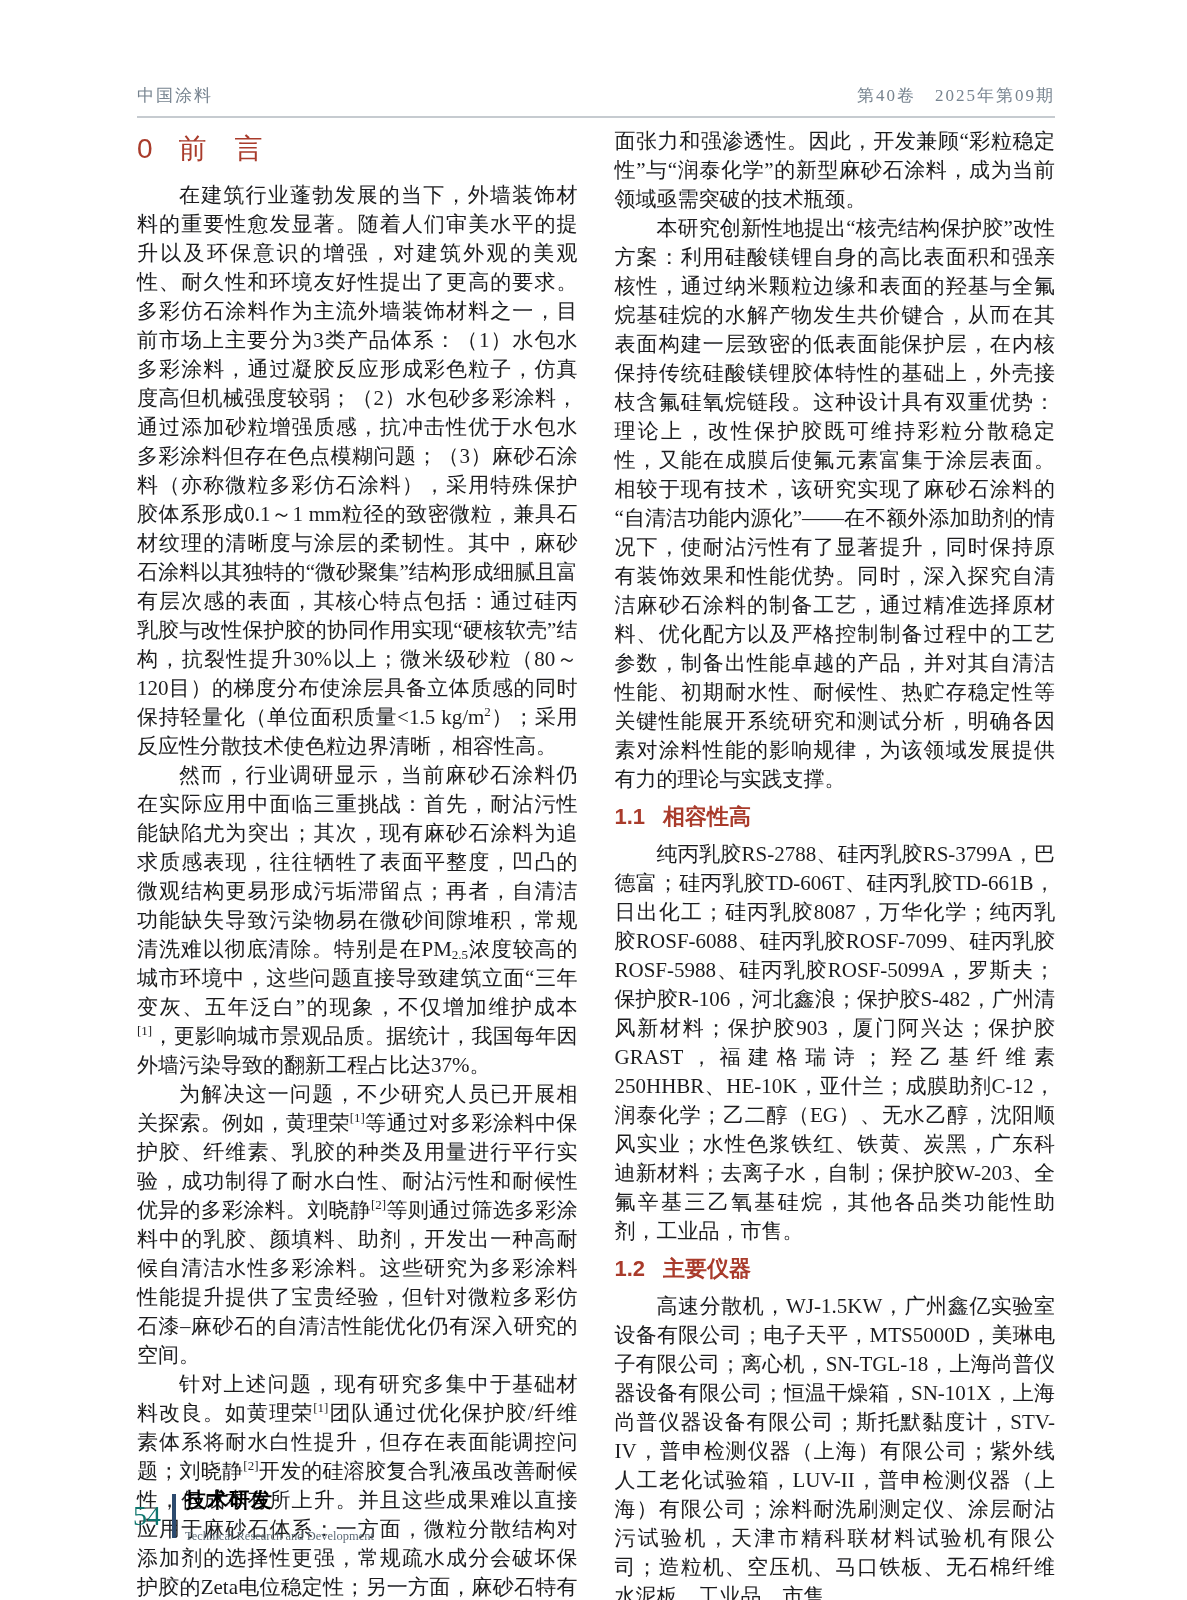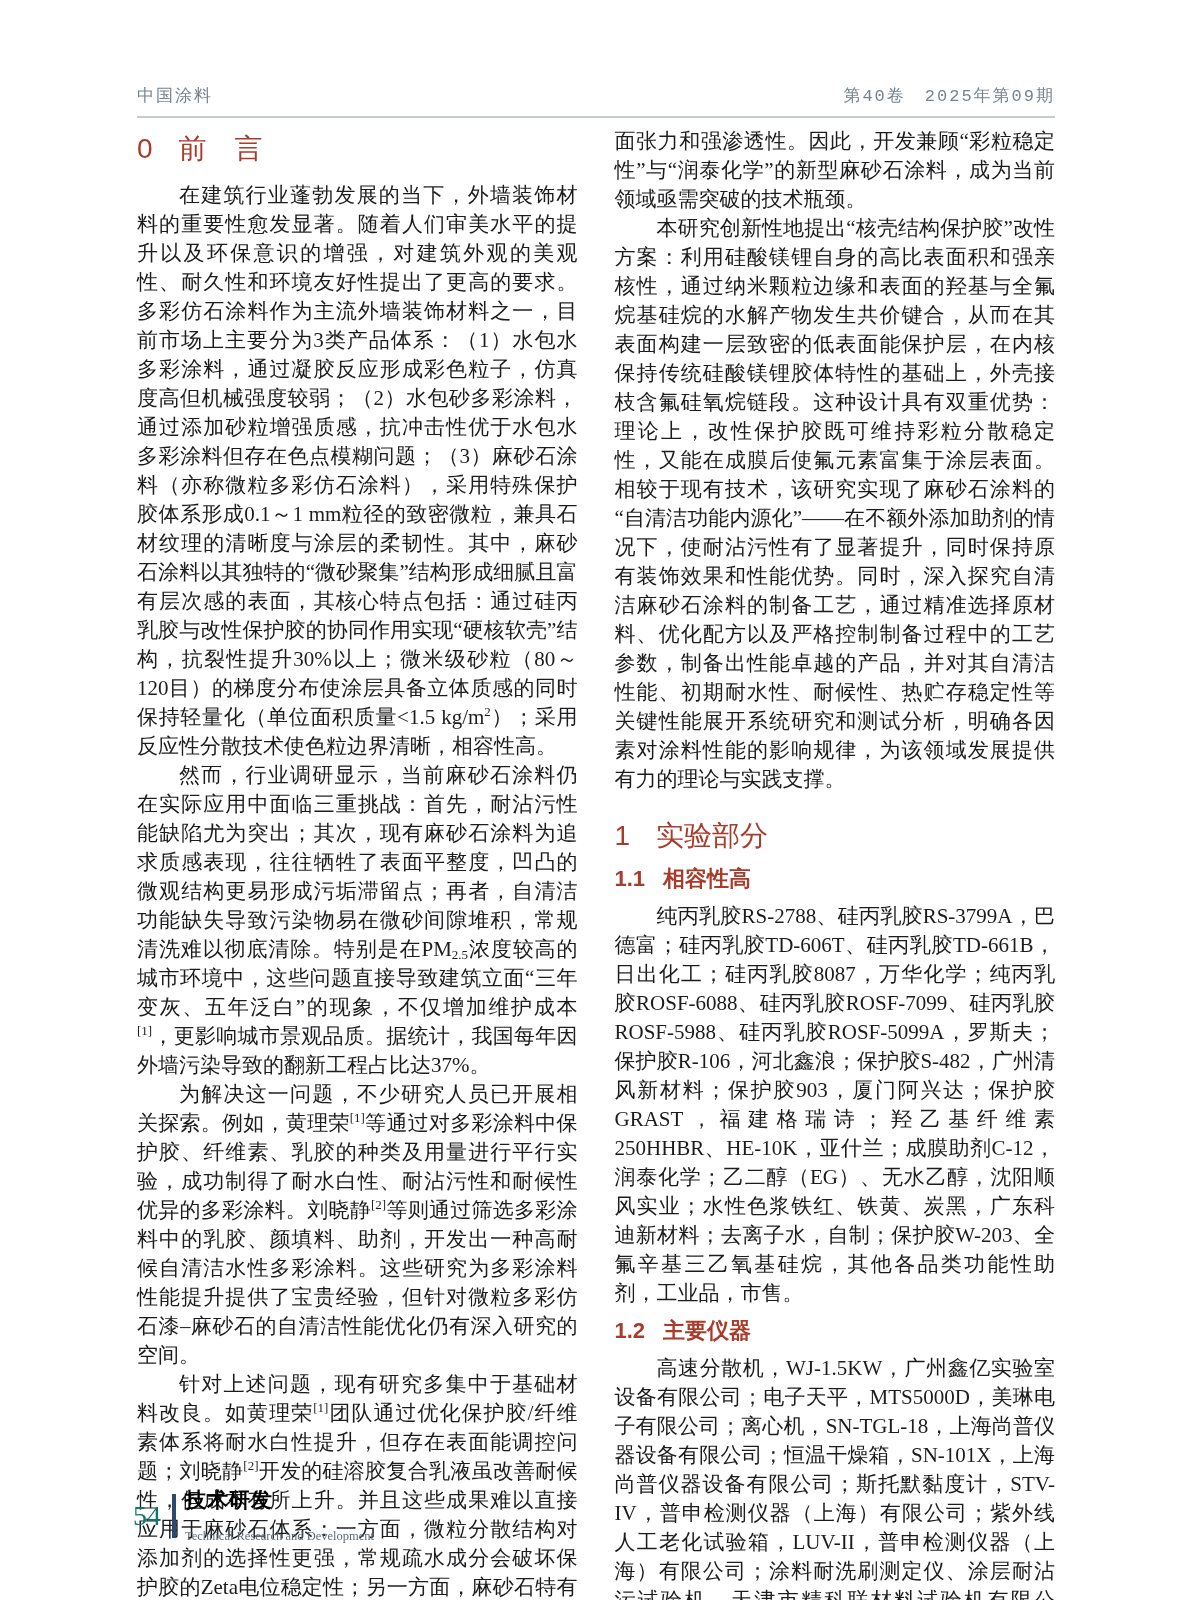--- a/index.html
+++ b/index.html
@@ -11,21 +11,21 @@
     font-family: "Liberation Serif", serif;
     color: #1c1c1e;
   }
   
   .page-header {
     position: absolute;
     left: 137px; right: 132px; top: 84px;
     display: flex;
     justify-content: space-between;
     align-items: flex-end;
-    font-family: Liberation Mono, monospace;
+    font-family: Liberation Serif, serif;
     font-size: 17px;
     color: #76838f;
     letter-spacing: 2px;
     padding-bottom: 9px;
     border-bottom: 2px solid #c6cbd0;
   }
   
   .columns {
     position: absolute;
     top: 127px; left: 137px; right: 132px;
@@ -116,23 +116,20 @@
     <p class="para">在建筑行业蓬勃发展的当下，外墙装饰材料的重要性愈发显著。随着人们审美水平的提升以及环保意识的增强，对建筑外观的美观性、耐久性和环境友好性提出了更高的要求。多彩仿石涂料作为主流外墙装饰材料之一，目前市场上主要分为3类产品体系：（1）水包水多彩涂料，通过凝胶反应形成彩色粒子，仿真度高但机械强度较弱；（2）水包砂多彩涂料，通过添加砂粒增强质感，抗冲击性优于水包水多彩涂料但存在色点模糊问题；（3）麻砂石涂料（亦称微粒多彩仿石涂料），采用特殊保护胶体系形成0.1～1 mm粒径的致密微粒，兼具石材纹理的清晰度与涂层的柔韧性。其中，麻砂石涂料以其独特的“微砂聚集”结构形成细腻且富有层次感的表面，其核心特点包括：通过硅丙乳胶与改性保护胶的协同作用实现“硬核软壳”结构，抗裂性提升30%以上；微米级砂粒（80～120目）的梯度分布使涂层具备立体质感的同时保持轻量化（单位面积质量&lt;1.5 kg/m<sup>2</sup>）；采用反应性分散技术使色粒边界清晰，相容性高。</p>
     <p class="para">然而，行业调研显示，当前麻砂石涂料仍在实际应用中面临三重挑战：首先，耐沾污性能缺陷尤为突出；其次，现有麻砂石涂料为追求质感表现，往往牺牲了表面平整度，凹凸的微观结构更易形成污垢滞留点；再者，自清洁功能缺失导致污染物易在微砂间隙堆积，常规清洗难以彻底清除。特别是在PM<sub>2.5</sub>浓度较高的城市环境中，这些问题直接导致建筑立面“三年变灰、五年泛白”的现象，不仅增加维护成本<sup>[1]</sup>，更影响城市景观品质。据统计，我国每年因外墙污染导致的翻新工程占比达37%。</p>
     <p class="para">为解决这一问题，不少研究人员已开展相关探索。例如，黄理荣<sup>[1]</sup>等通过对多彩涂料中保护胶、纤维素、乳胶的种类及用量进行平行实验，成功制得了耐水白性、耐沾污性和耐候性优异的多彩涂料。刘晓静<sup>[2]</sup>等则通过筛选多彩涂料中的乳胶、颜填料、助剂，开发出一种高耐候自清洁水性多彩涂料。这些研究为多彩涂料性能提升提供了宝贵经验，但针对微粒多彩仿石漆–麻砂石的自清洁性能优化仍有深入研究的空间。</p>
     <p class="para">针对上述问题，现有研究多集中于基础材料改良。如黄理荣<sup>[1]</sup>团队通过优化保护胶/纤维素体系将耐水白性提升，但存在表面能调控问题；刘晓静<sup>[2]</sup>开发的硅溶胶复合乳液虽改善耐候性，但成本有所上升。并且这些成果难以直接应用于麻砂石体系：一方面，微粒分散结构对添加剂的选择性更强，常规疏水成分会破坏保护胶的Zeta电位稳定性；另一方面，麻砂石特有的表面粗糙度要求自清洁物质必须同时具备低表</p>
   </section>
 
   <section class="col">
     <p class="para cont">面张力和强渗透性。因此，开发兼顾“彩粒稳定性”与“润泰化学”的新型麻砂石涂料，成为当前领域亟需突破的技术瓶颈。</p>
     <p class="para">本研究创新性地提出“核壳结构保护胶”改性方案：利用硅酸镁锂自身的高比表面积和强亲核性，通过纳米颗粒边缘和表面的羟基与全氟烷基硅烷的水解产物发生共价键合，从而在其表面构建一层致密的低表面能保护层，在内核保持传统硅酸镁锂胶体特性的基础上，外壳接枝含氟硅氧烷链段。这种设计具有双重优势：理论上，改性保护胶既可维持彩粒分散稳定性，又能在成膜后使氟元素富集于涂层表面。相较于现有技术，该研究实现了麻砂石涂料的“自清洁功能内源化”——在不额外添加助剂的情况下，使耐沾污性有了显著提升，同时保持原有装饰效果和性能优势。同时，深入探究自清洁麻砂石涂料的制备工艺，通过精准选择原材料、优化配方以及严格控制制备过程中的工艺参数，制备出性能卓越的产品，并对其自清洁性能、初期耐水性、耐候性、热贮存稳定性等关键性能展开系统研究和测试分析，明确各因素对涂料性能的影响规律，为该领域发展提供有力的理论与实践支撑。</p>
 
-    <h2 class="sec-heading second">
-      <span class="h-num">1</span><span class="h-title">实验部分</span>
-    </h2>
 
     <h3 class="sub-heading">
       <span class="h-num">1.1</span><span class="h-title">相容性高</span>
     </h3>
     <p class="para">纯丙乳胶RS-2788、硅丙乳胶RS-3799A，巴德富；硅丙乳胶TD-606T、硅丙乳胶TD-661B，日出化工；硅丙乳胶8087，万华化学；纯丙乳胶ROSF-6088、硅丙乳胶ROSF-7099、硅丙乳胶ROSF-5988、硅丙乳胶ROSF-5099A，罗斯夫；保护胶R-106，河北鑫浪；保护胶S-482，广州清风新材料；保护胶903，厦门阿兴达；保护胶GRAST，福建格瑞诗；羟乙基纤维素250HHBR、HE-10K，亚什兰；成膜助剂C-12，润泰化学；乙二醇（EG）、无水乙醇，沈阳顺风实业；水性色浆铁红、铁黄、炭黑，广东科迪新材料；去离子水，自制；保护胶W-203、全氟辛基三乙氧基硅烷，其他各品类功能性助剂，工业品，市售。</p>
 
     <h3 class="sub-heading">
       <span class="h-num">1.2</span><span class="h-title">主要仪器</span>
     </h3>
     <p class="para">高速分散机，WJ-1.5KW，广州鑫亿实验室设备有限公司；电子天平，MTS5000D，美琳电子有限公司；离心机，SN-TGL-18，上海尚普仪器设备有限公司；恒温干燥箱，SN-101X，上海尚普仪器设备有限公司；斯托默黏度计，STV-IV，普申检测仪器（上海）有限公司；紫外线人工老化试验箱，LUV-II，普申检测仪器（上海）有限公司；涂料耐洗刷测定仪、涂层耐沾污试验机，天津市精科联材料试验机有限公司；造粒机、空压机、马口铁板、无石棉纤维水泥板，工业品，市售。</p>

